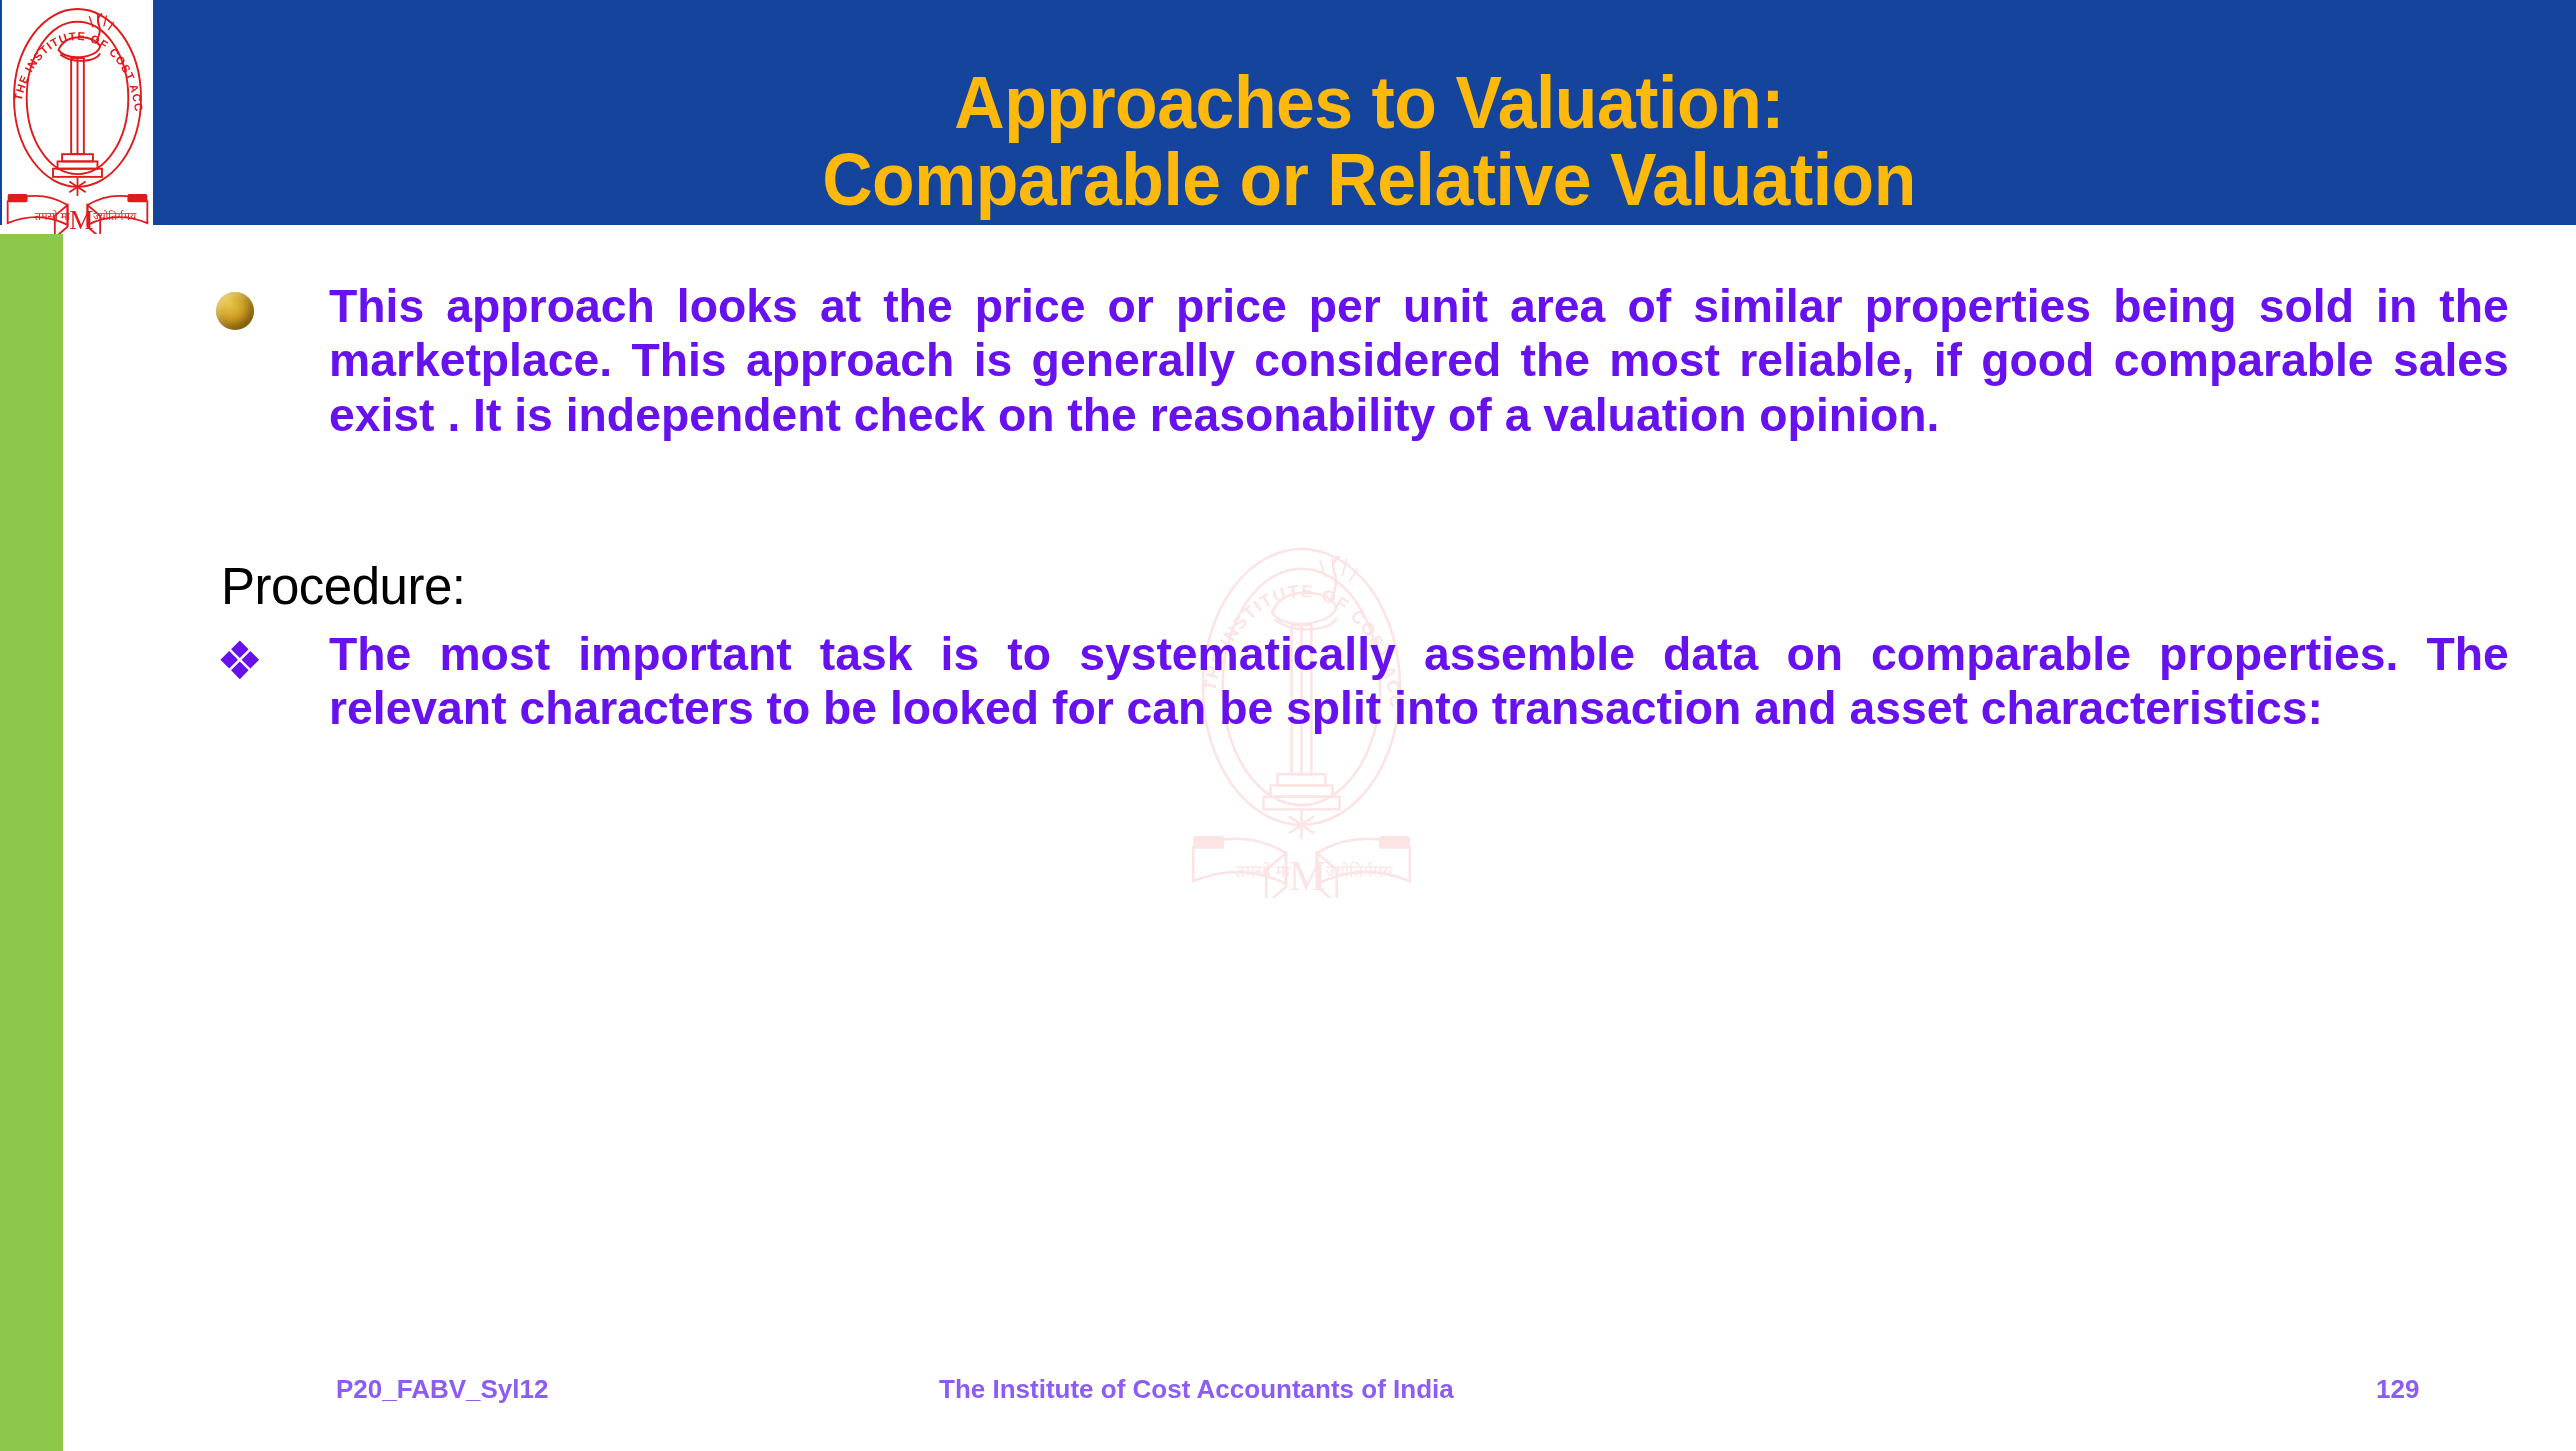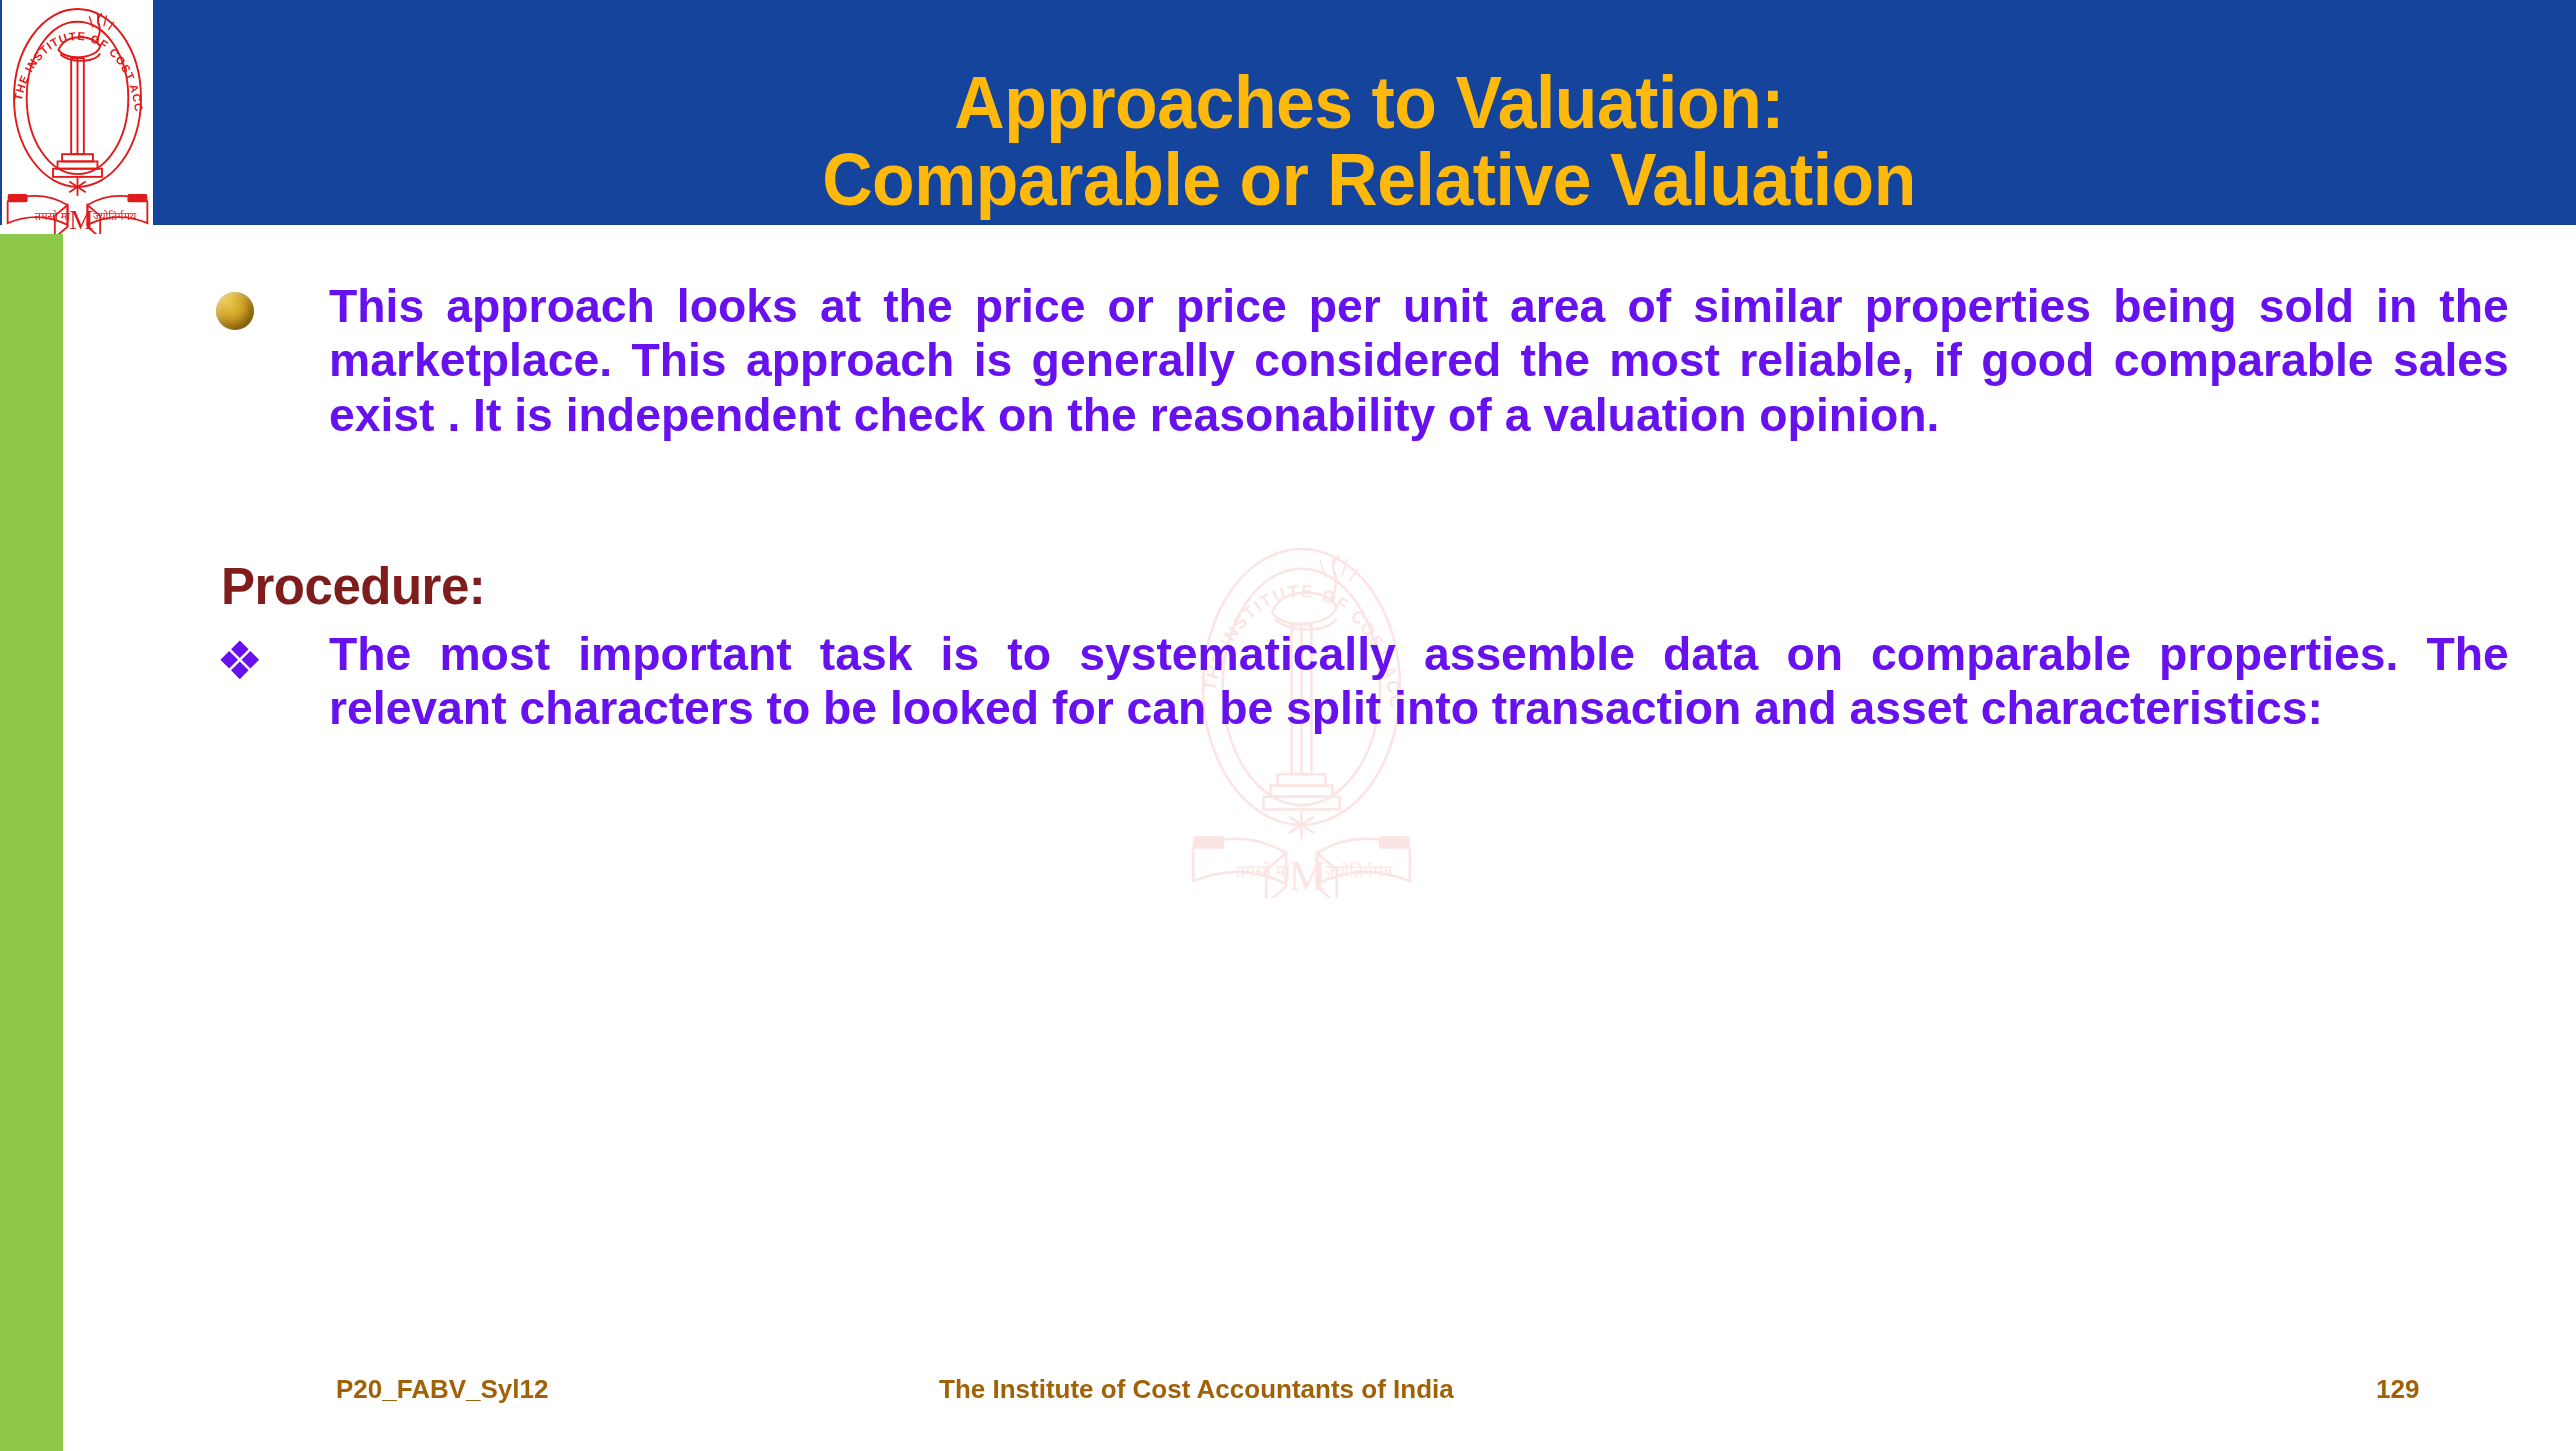--- a/index.html
+++ b/index.html
@@ -142,23 +142,23 @@
     left: 172px;
     top: 54px;
     width: 2340px;
   }
   #para-1 .body-text { margin-left: 113px; width: 2213px; }
 
   #procedure-heading {
     position: absolute;
     left: 177px;
     top: 336px;
-    color: #7f1d1d;
-    font-family: "Liberation Sans", sans-serif;
-    font-weight: bold;
+    color: #000000;
+    font-family: "Liberation Sans", sans-serif;
+    font-weight: normal;
     font-size: 51px;
     line-height: 1;
     letter-spacing: -0.5px;
   }
 
   #para-2 {
     left: 172px;
     top: 402px;
     width: 2340px;
   }
@@ -183,21 +183,21 @@
   #footer {
     position: absolute;
     left: 0;
     top: 1374px;
     width: 2576px;
     height: 51px;
     z-index: 4;
   }
   .footer-text {
     position: absolute;
-    color: #a16207;
+    color: #8b5cf6;
     font-family: "Liberation Sans", sans-serif;
     font-weight: bold;
     font-size: 26px;
     line-height: 31px;
     white-space: nowrap;
   }
   #footer-code  { left: 336px;  top: 0; }
   #footer-org   { left: 939px; top: 0; }
   #footer-page  { left: 2376px; top: 0; }
 </style>

